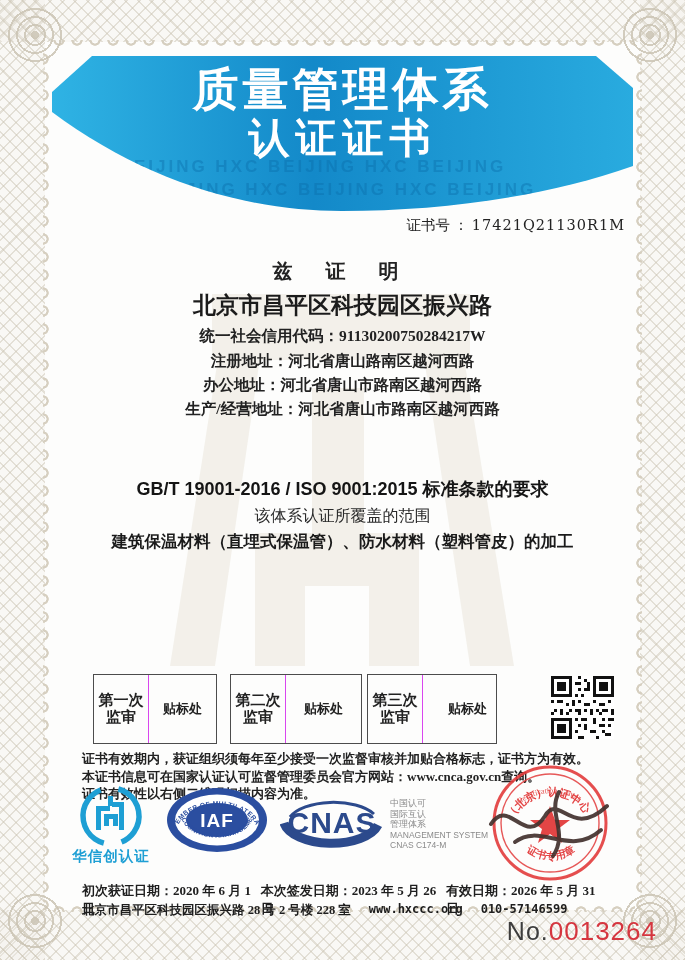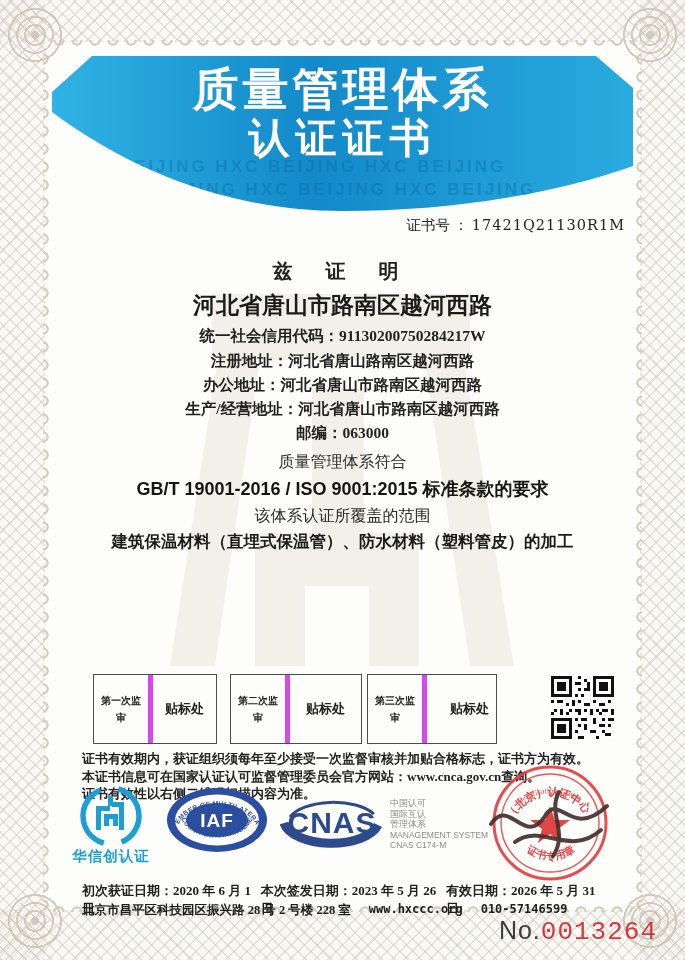--- a/index.html
+++ b/index.html
@@ -60,22 +60,22 @@
   .i0{top:326px;} .i1{top:351px;} .i2{top:375px;} .i3{top:399px;} .i4{top:423px;}
 
   .std1{position:absolute;left:52px;top:452px;width:581px;text-align:center;font-size:16px;color:#2a2a2a;}
   .std2{position:absolute;left:52px;top:477px;width:581px;text-align:center;font-size:18px;font-weight:bold;color:#151515;}
   .std3{position:absolute;left:52px;top:506px;width:581px;text-align:center;font-size:16px;color:#2a2a2a;}
   .std4{position:absolute;left:52px;top:531px;width:581px;text-align:center;font-size:16.5px;font-weight:bold;
     font-family:"Liberation Serif",serif;color:#1a1a1a;}
 
   
   .audit-box{position:absolute;top:674px;height:68px;border:1px solid #4c4c4c;display:flex;background:transparent;}
-  .audit-round{width:46px;border-right:5px solid #d946ef;display:flex;align-items:center;justify-content:center;
-    font-size:10px;font-weight:bold;font-family:"Liberation Serif",serif;text-align:center;word-break:break-all;
+  .audit-round{width:46px;border-right:1px solid #d946ef;display:flex;align-items:center;justify-content:center;
+    font-size:15px;font-weight:bold;font-family:"Liberation Serif",serif;text-align:center;word-break:break-all;
     padding:0 4px;line-height:17px;color:#222;}
   .audit-cell{flex:1;display:flex;align-items:center;justify-content:center;font-size:13px;font-weight:bold;
     font-family:"Liberation Serif",serif;color:#222;}
   .ab0{left:93px;width:122px;} .ab1{left:230px;width:130px;} .ab2{left:367px;width:128px;gap:16px;}
   .qr{position:absolute;left:551px;top:676px;}
 
   .notes{position:absolute;left:82px;top:750px;width:530px;font-family:"Liberation Serif",serif;
     font-weight:bold;font-size:13px;line-height:17.5px;color:#222;}
 
   
@@ -89,21 +89,21 @@
   .stamp{position:absolute;left:487px;top:762px;z-index:4;}
 
   
   .dates{position:absolute;left:82px;top:882px;width:524px;display:flex;justify-content:space-between;
     font-family:"Liberation Serif",serif;font-weight:bold;font-size:13px;color:#1e1e1e;}
   .addr{position:absolute;left:82px;top:902px;width:524px;display:flex;justify-content:flex-start;gap:18px;
     font-family:"Liberation Serif",serif;font-weight:bold;font-size:12.5px;color:#1e1e1e;white-space:nowrap;}
   .addr .mono{font-family:"DejaVu Sans Mono",monospace;font-size:12px;}
   .serial{position:absolute;right:28px;top:916px;z-index:6;white-space:nowrap;}
   .serial .pre{font-size:25px;color:#3d3d3d;letter-spacing:1px;}
-  .serial .num{font-size:26px;color:#d5363f;font-family:Liberation Mono, monospace;letter-spacing:1px;}
+  .serial .num{font-size:26px;color:#d5363f;font-family:Liberation Sans, sans-serif;letter-spacing:1px;}
 </style>
 </head>
 <body>
 
 <div class="page">
 
   <div class="lace lace-top"></div>
   <div class="lace lace-bottom"></div>
   <div class="lace lace-left"></div>
   <div class="lace lace-right"></div>
@@ -149,29 +149,27 @@
   </div>
 
   <div class="content">
 
     <div class="certno">
       <span>证书号 ：</span>
       <span class="num">17421Q21130R1M</span>
     </div>
 
     <div class="hereby">兹 证 明</div>
-    <div class="company">河北省唐山市路南区越河西路</div>
+    <div class="company">北京市昌平区科技园区振兴路</div>
 
     <div class="infoline i0">统一社会信用代码：91130200750284217W</div>
     <div class="infoline i1">注册地址：河北省唐山路南区越河西路</div>
     <div class="infoline i3">生产/经营地址：河北省唐山市路南区越河西路</div>
     <div class="infoline i2">办公地址：河北省唐山市路南区越河西路</div>
-    <div class="infoline i4">邮编：063000</div>
-
-    <div class="std1">质量管理体系符合</div>
+
     <div class="std2">GB/T 19001-2016 / ISO 9001:2015 标准条款的要求</div>
     <div class="std3">该体系认证所覆盖的范围</div>
     <div class="std4">建筑保温材料（直埋式保温管）、防水材料（塑料管皮）的加工</div>
 
     <div class="audit-box ab0">
       <div class="audit-round">第一次监审</div>
       <div class="audit-cell">贴标处</div>
     </div>
     <div class="audit-box ab1">
       <div class="audit-round">第二次监审</div>

